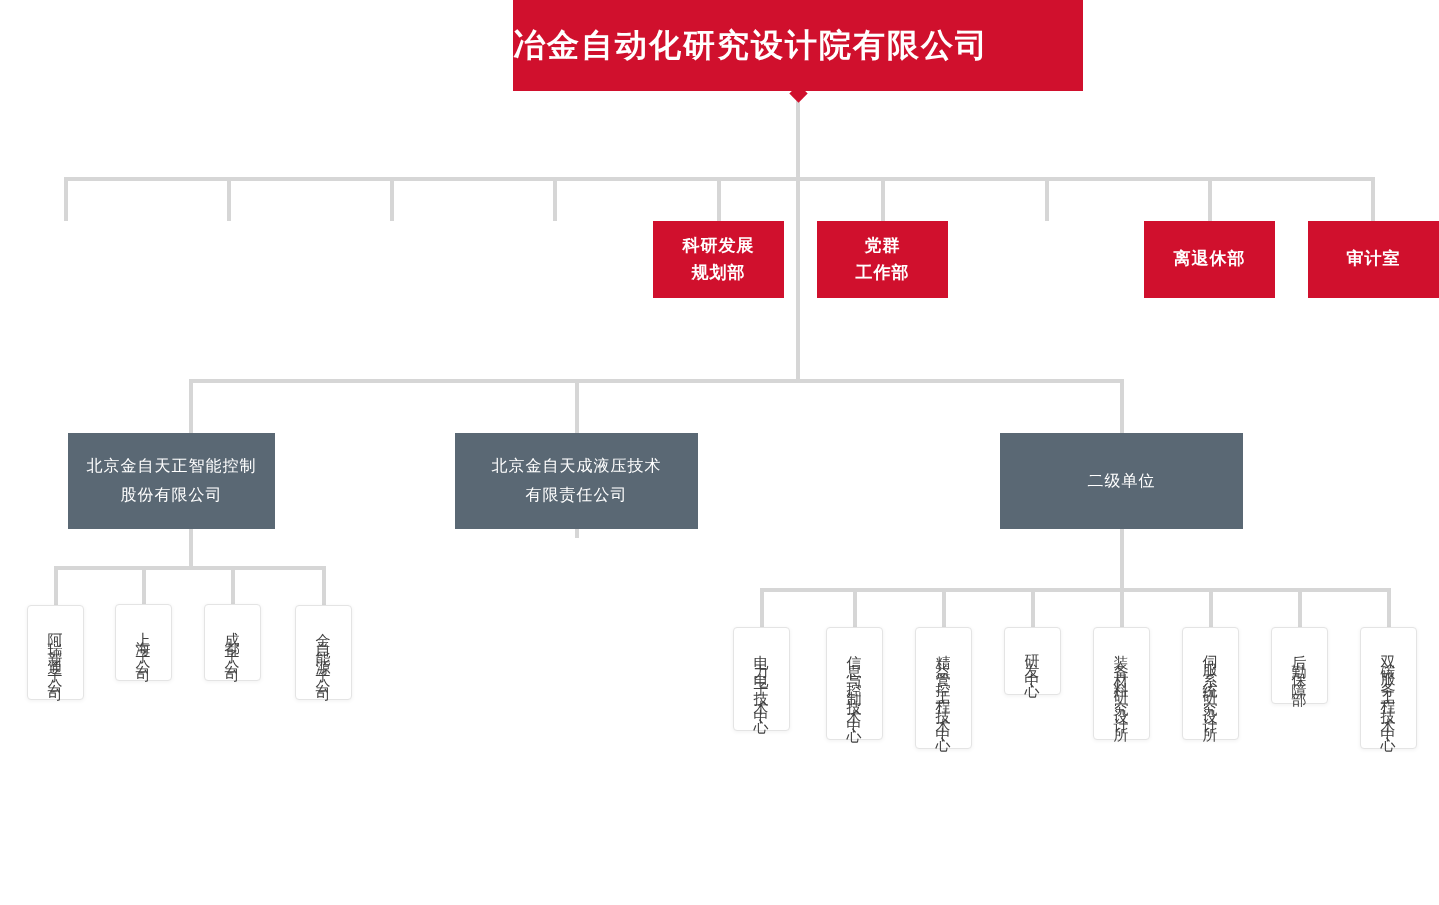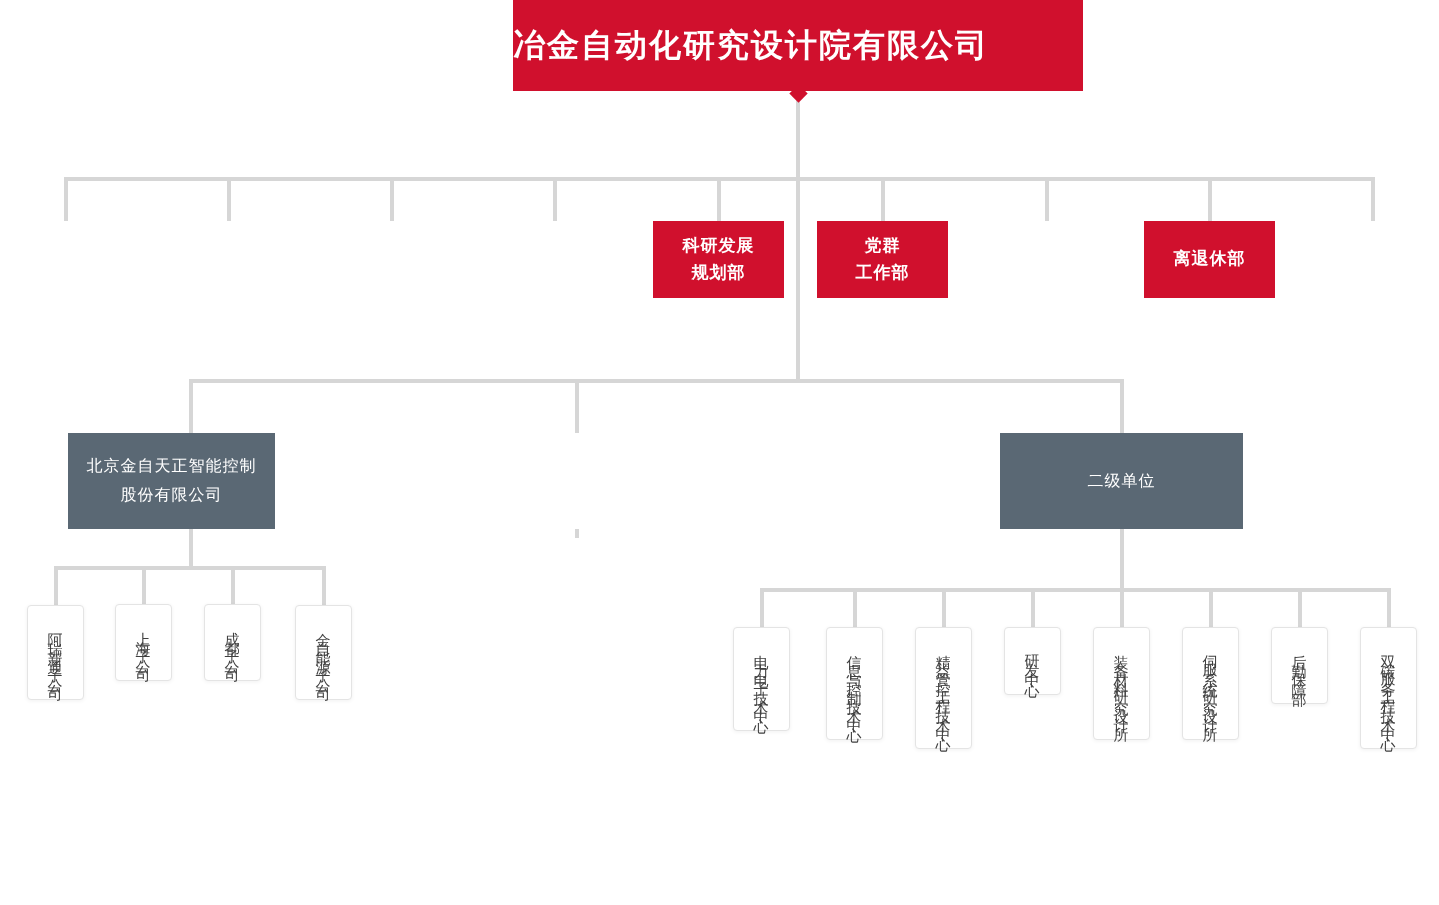--- a/index.html
+++ b/index.html
@@ -99,24 +99,31 @@
       <span>科研发展
 规划部</span>
     </div>
   <div class="dept" style="left:817px">
       <span>党群
 工作部</span>
     </div>
   <div class="dept" style="left:1144px">
       <span>离退休部</span>
     </div>
+  <div class="dept" style="left:1308px">
+      <span>审计室</span>
+    </div>
 
   <div class="company" style="left:68px;width:207px">
       <span>北京金自天正智能控制
 股份有限公司</span>
+    </div>
+  <div class="company" style="left:455px;width:243px">
+      <span>北京金自天成液压技术
+有限责任公司</span>
     </div>
   <div class="company" style="left:1000px;width:243px">
       <span>二级单位</span>
     </div>
 
   <div class="vbox" style="left:27px;top:605px">
       <span>阿瑞新通子公司</span>
     </div>
   <div class="vbox" style="left:115px;top:604px">
       <span>上海子公司</span>

